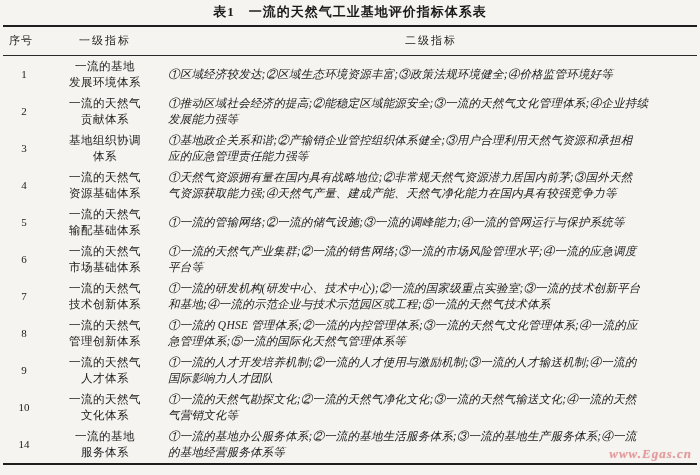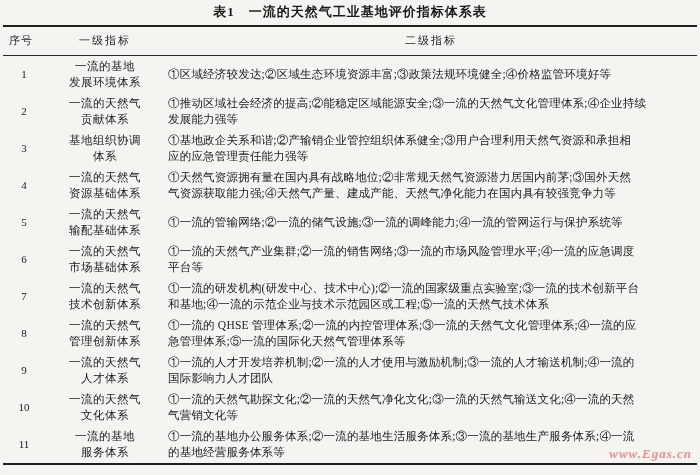--- a/index.html
+++ b/index.html
@@ -42,21 +42,21 @@
   }
   thead th.h-no{text-align:left;padding-left:6px;letter-spacing:1px;}
   tbody td{
     font-size:11.5px;
     line-height:15.5px;
     vertical-align:middle;
     padding:3px 0;
   }
   td.no{text-align:center;font-size:11px;}
   td.l1{text-align:center;white-space:pre-line;letter-spacing:0.5px;}
-  td.l2{text-align:left;white-space:pre-line;padding-left:3px;letter-spacing:0.2px;}
+  td.l2{text-align:left;white-space:pre-line;padding-left:3px;letter-spacing:0.2px;font-style:italic;}
   .watermark{
     position:absolute;
     right:8px;
     bottom:13px;
     font-style:italic;
     font-weight:bold;
     font-size:13px;
     letter-spacing:1px;
     color:#e39c9c;
     text-shadow:0 0 1px rgba(227,156,156,.6);
@@ -146,21 +146,21 @@
 国际影响力人才团队</td>
       </tr>
       <tr>
         <td class="no">10</td>
         <td class="l1">一流的天然气
 文化体系</td>
         <td class="l2">①一流的天然气勘探文化;②一流的天然气净化文化;③一流的天然气输送文化;④一流的天然
 气营销文化等</td>
       </tr>
       <tr>
-        <td class="no">11</td>
+        <td class="no">14</td>
         <td class="l1">一流的基地
 服务体系</td>
         <td class="l2">①一流的基地办公服务体系;②一流的基地生活服务体系;③一流的基地生产服务体系;④一流
 的基地经营服务体系等</td>
       </tr>
     </tbody>
   </table>
 
   <div class="watermark">www.Egas.cn</div>
 

